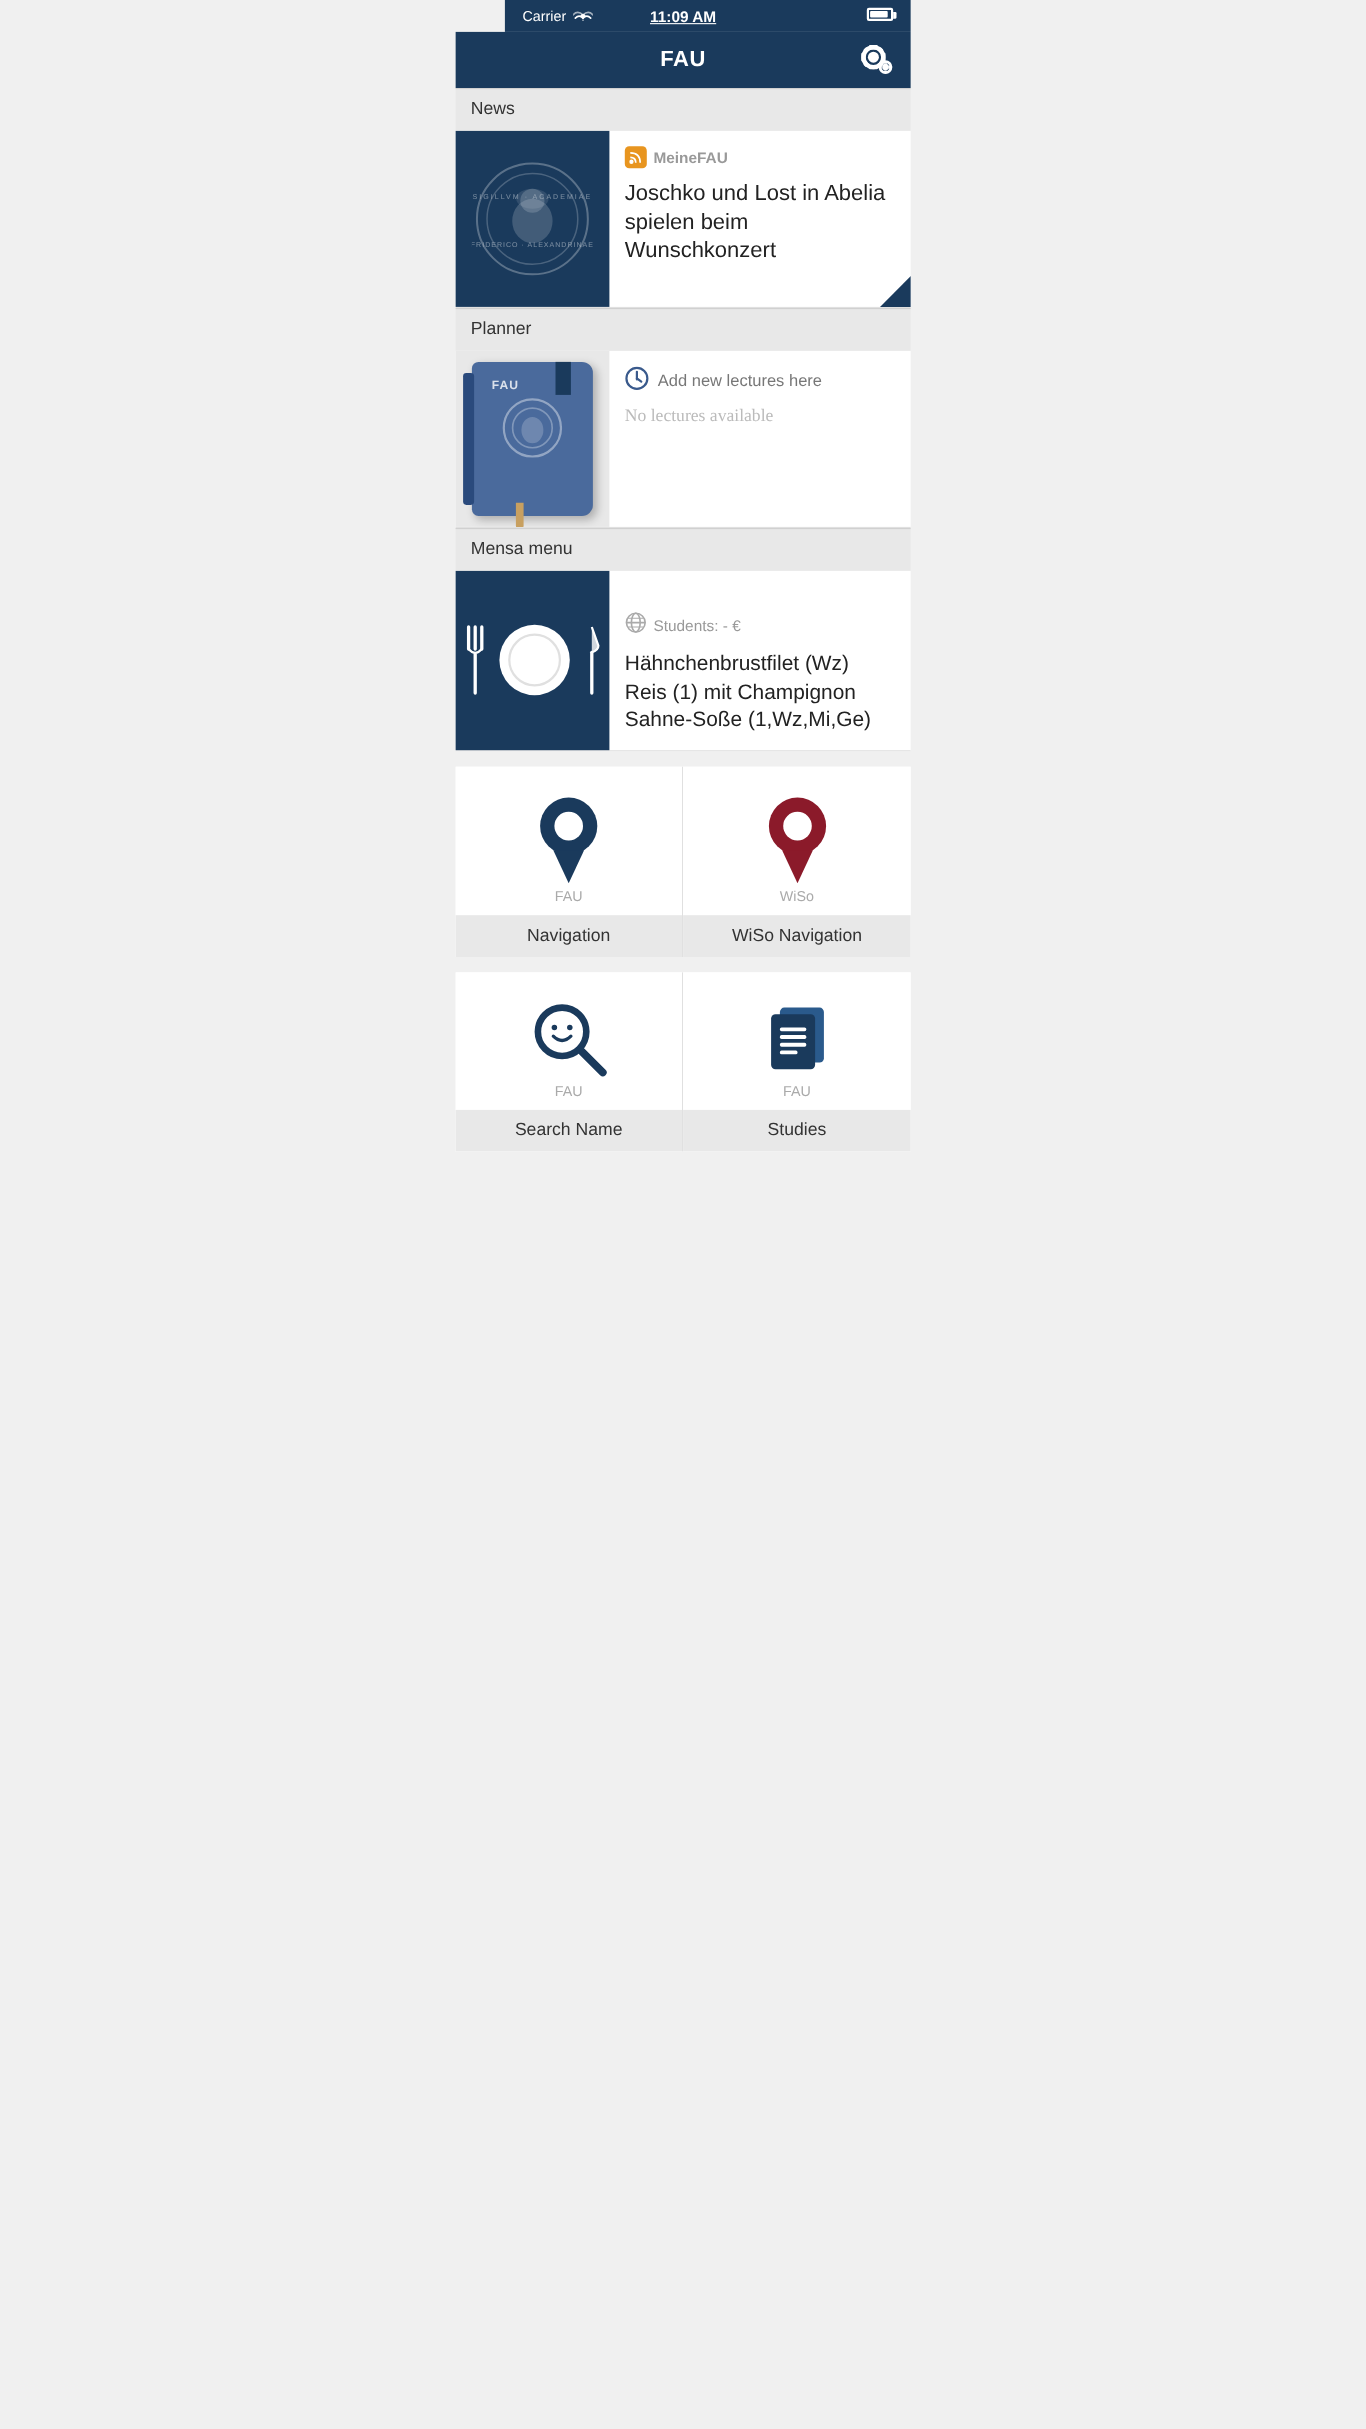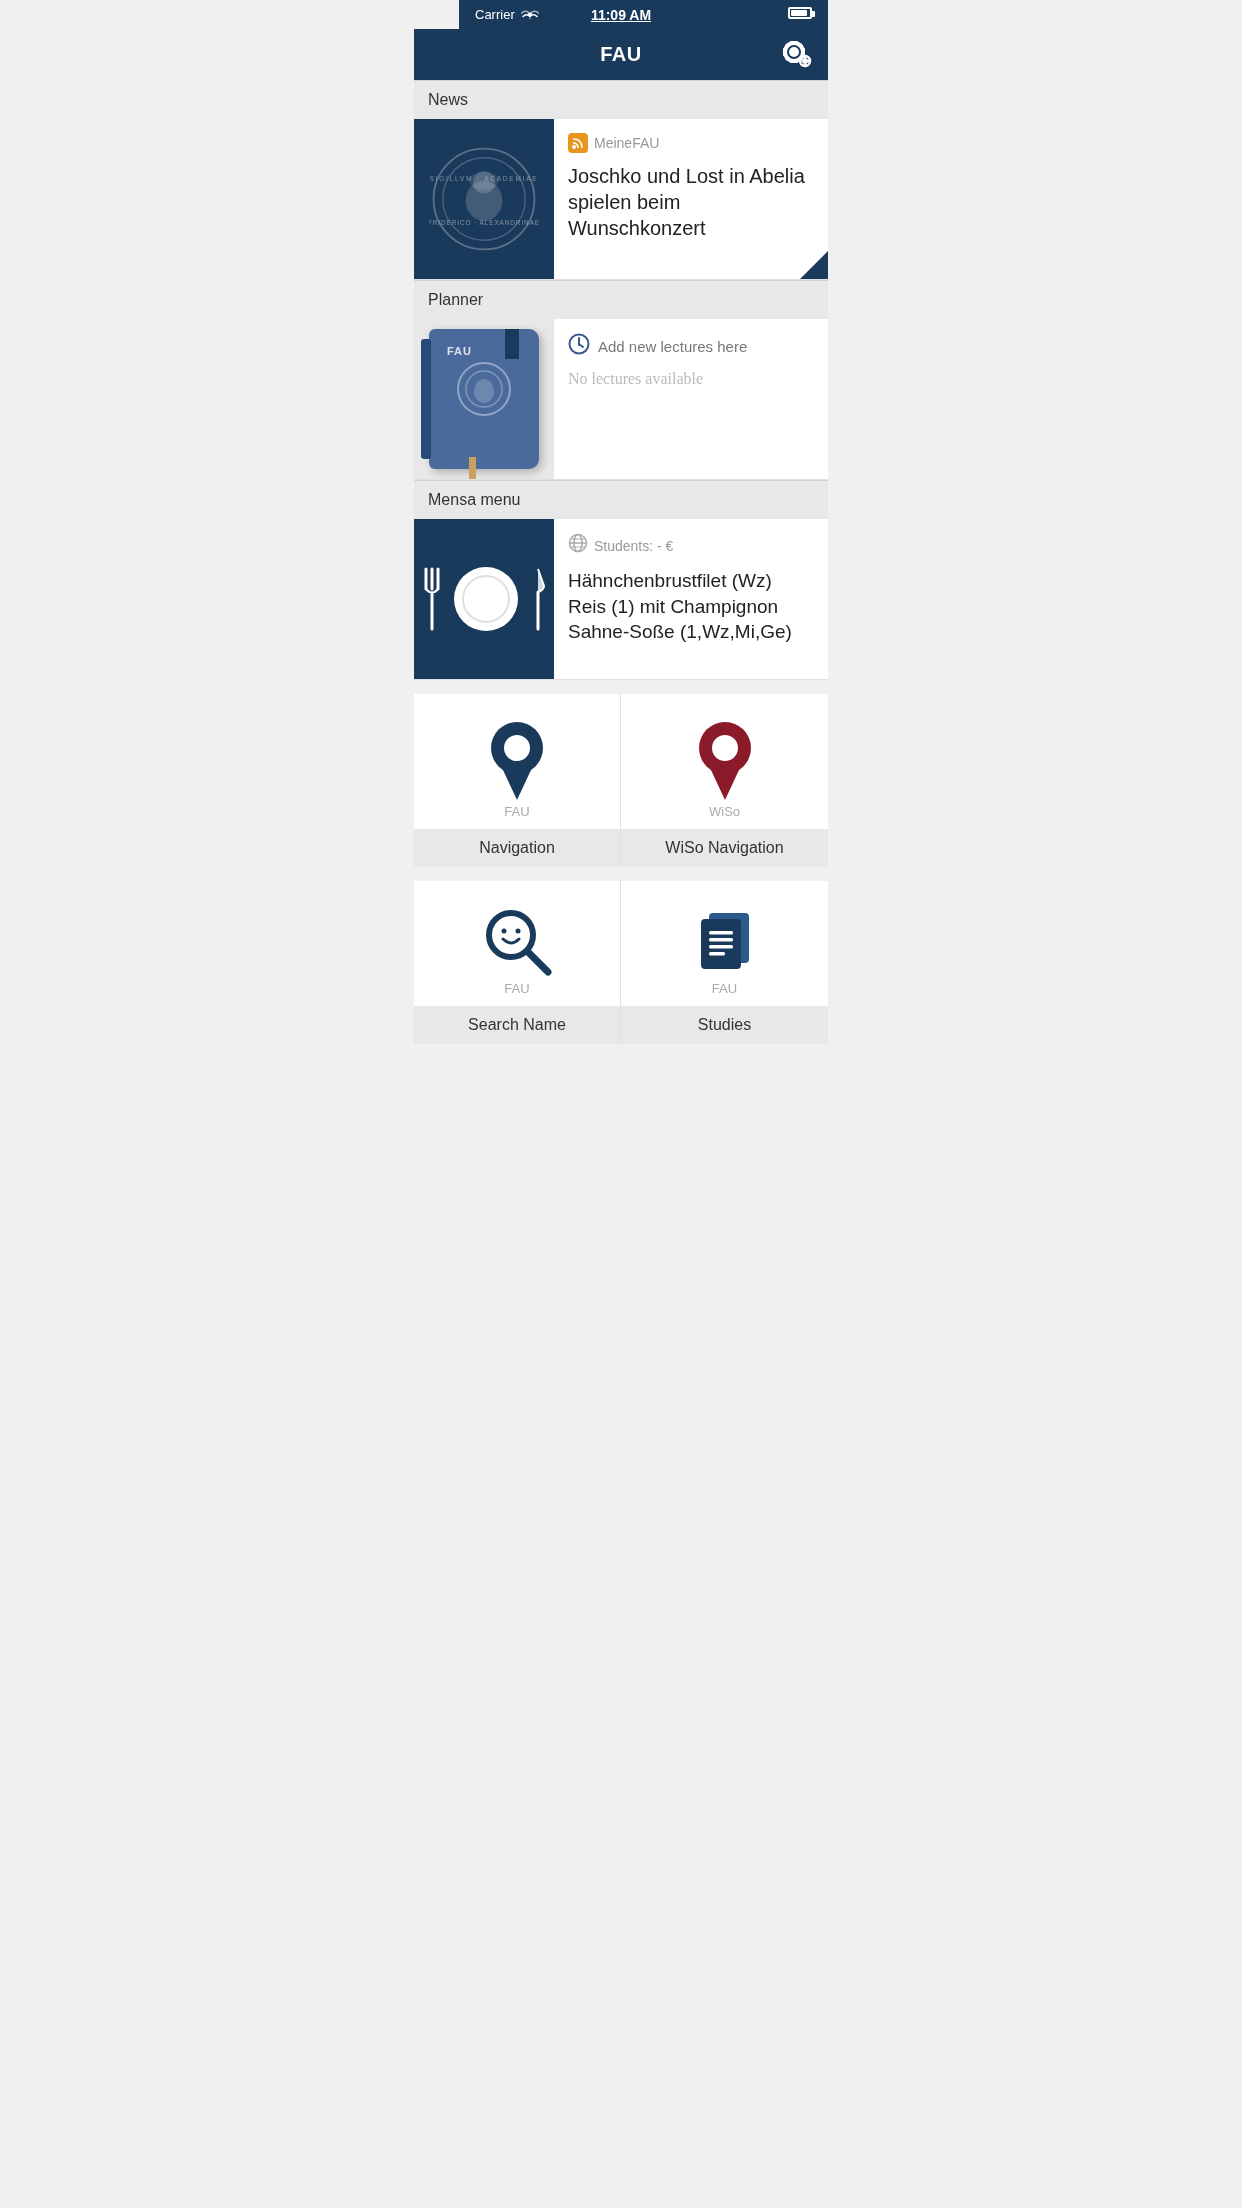--- a/index.html
+++ b/index.html
@@ -113,20 +113,21 @@
       flex: 1;
       position: relative;
     }
     .news-source {
       display: flex;
       align-items: center;
       gap: 6px;
       color: #999;
       font-size: 14px;
       margin-bottom: 10px;
+      font-weight: bold;
     }
     .rss-icon {
       width: 20px; height: 20px;
       background: #e8951f;
       border-radius: 4px;
       display: flex;
       align-items: center;
       justify-content: center;
       font-size: 12px;
       color: white;
@@ -207,20 +208,21 @@
     .food-icon {
       display: flex;
       align-items: center;
       gap: 10px;
       color: white;
       font-size: 14px;
     }
     .mensa-content {
       padding: 14px;
       flex: 1;
+      margin-top: 23px;
     }
     .mensa-top {
       display: flex;
       align-items: center;
       gap: 6px;
       color: #999;
       font-size: 14px;
       margin-bottom: 10px;
     }
     .globe-icon {

